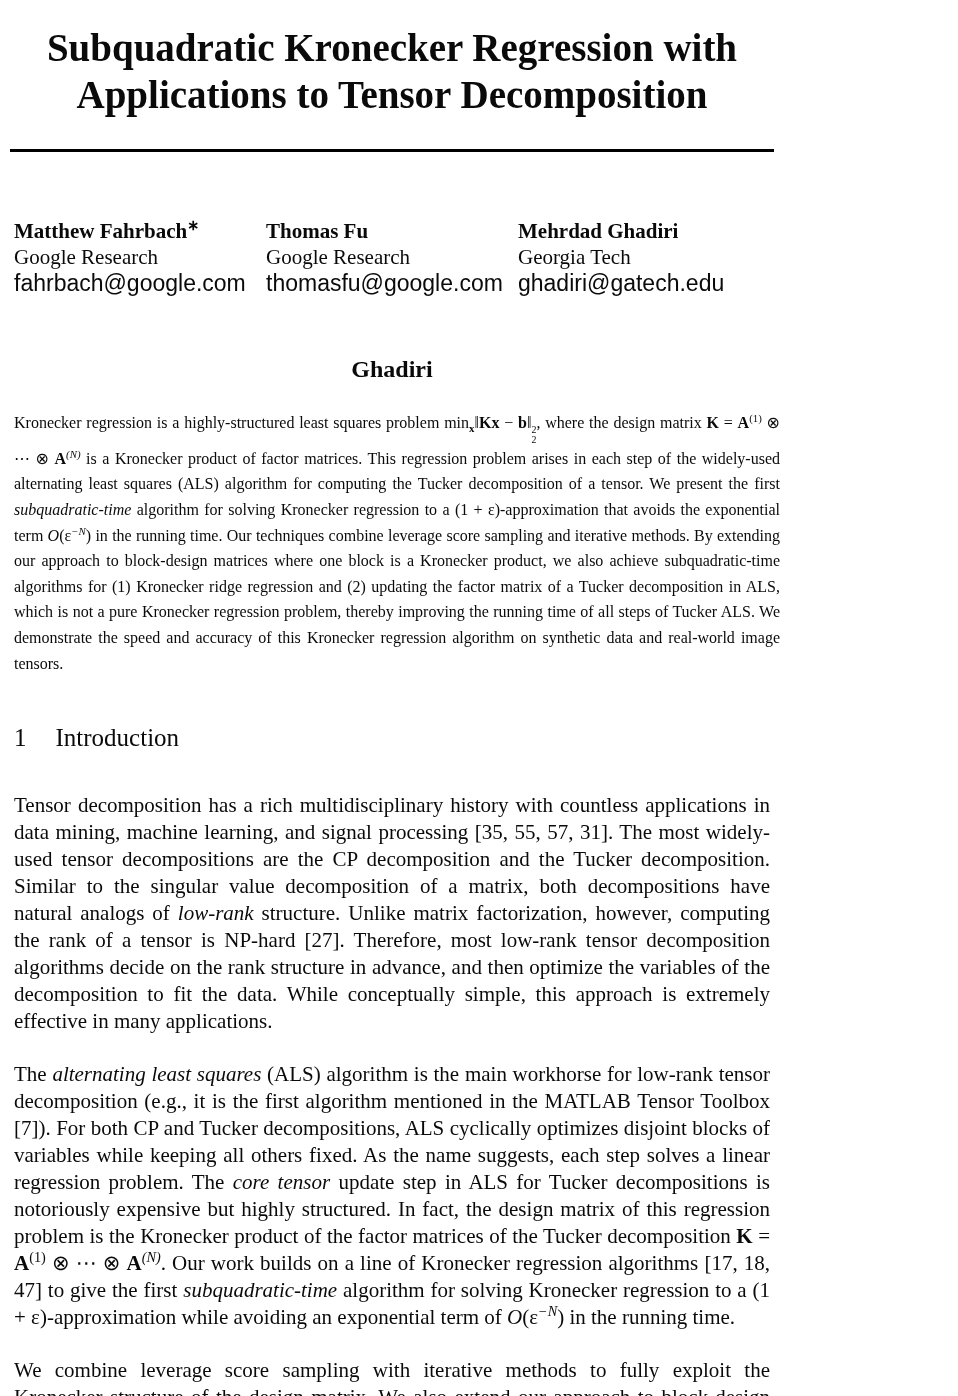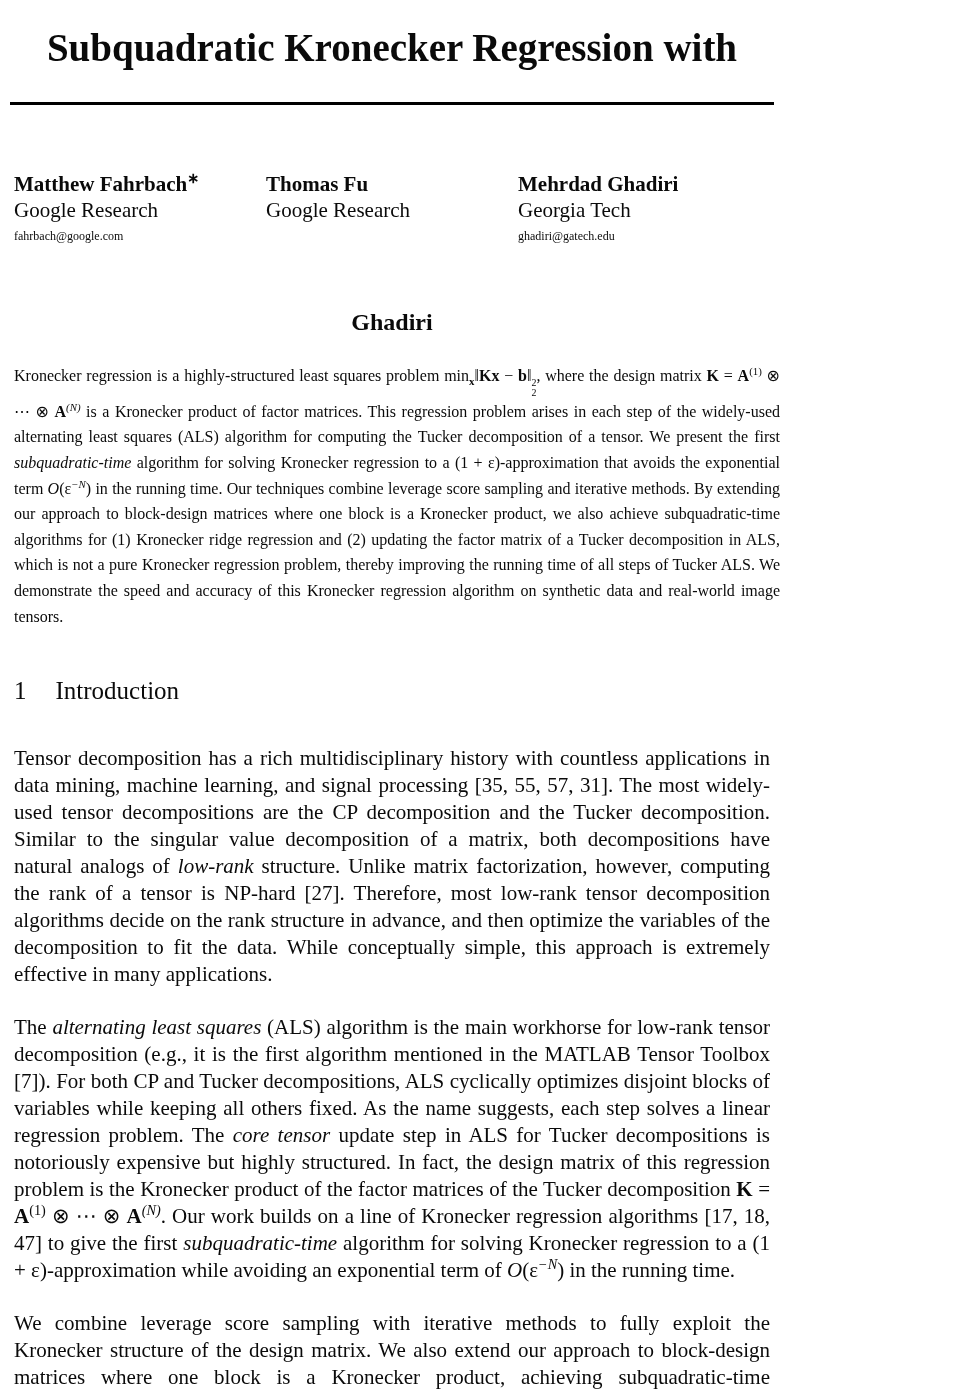--- a/index.html
+++ b/index.html
@@ -16,22 +16,22 @@
   }
   .rule {
     border: none; border-top: 3px solid #000;
     margin: 31px -4px 0 -4px;
   }
   .authors { display: flex; margin-top: 60px; }
   .author { flex: 1; font-size: 21px; line-height: 26px; }
   .author-name { font-weight: 700; }
   .author-note { font-size: 0.68em; vertical-align: super; font-weight: 700; }
   .author-email {
-    font-family: Liberation Serif, serif;
-    font-size: 12px;
+    font-family: Liberation Sans, sans-serif;
+    font-size: 23px;
   }
   .abstract-heading {
     text-align: center; font-size: 24px; font-weight: 700; margin-top: 60px;
   }
   .abstract-body {
     width: 766px; margin: 27px auto 0;
     font-size: 16px; line-height: 25.6px; text-align: justify;
   }
   .section-heading { margin-top: 48px; font-size: 25px; font-weight: 400; }
   .section-number { display: inline-block; margin-right: 29px; }
@@ -50,33 +50,35 @@
     font-size: 0.62em; line-height: 1.05; vertical-align: -0.5em; text-align: left;
   }
 </style>
 </head>
 <body>
 
 <div class="page">
 
   <h1 class="title">
     <span>Subquadratic Kronecker Regression with</span><br>
+    <span>Applications to Tensor Decomposition</span>
   </h1>
 
   <hr class="rule">
 
   <div class="authors">
     <div class="author">
       <div><span class="author-name">Matthew Fahrbach</span><span class="author-note">∗</span></div>
       <div class="author-affiliation">Google Research</div>
       <div class="author-email">fahrbach@google.com</div>
     </div>
     <div class="author">
       <div><span class="author-name">Thomas Fu</span><span class="author-note"></span></div>
       <div class="author-affiliation">Google Research</div>
+      <div class="author-email">thomasfu@google.com</div>
     </div>
     <div class="author">
       <div><span class="author-name">Mehrdad Ghadiri</span><span class="author-note"></span></div>
       <div class="author-affiliation">Georgia Tech</div>
       <div class="author-email">ghadiri@gatech.edu</div>
     </div>
   </div>
 
   <div class="abstract-heading">Ghadiri</div>
 

